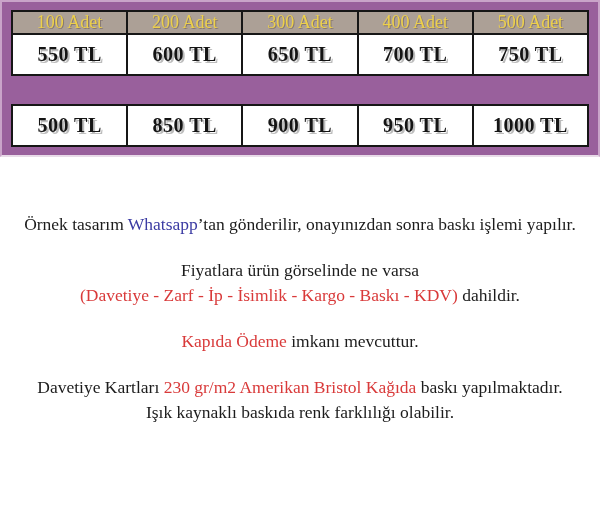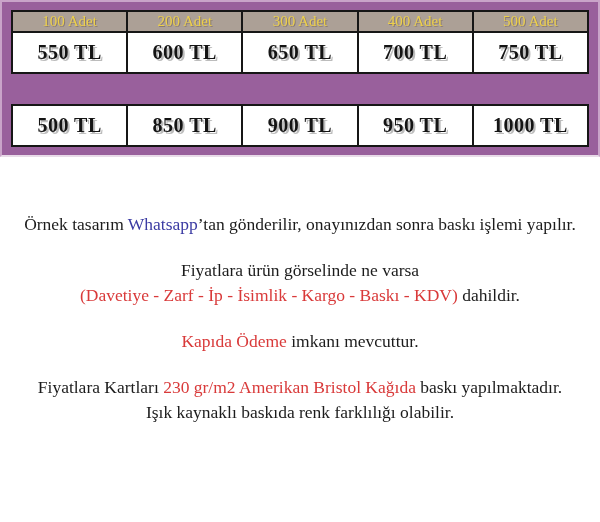--- a/index.html
+++ b/index.html
@@ -36,21 +36,21 @@
   }
   table.price-table td {
     border: 2px solid #161616;
     text-align: center;
     vertical-align: middle;
     padding: 0;
   }
   tr.head-row td {
     background: #aca096;
     color: #edd04a;
-    font-size: 15px;
+    font-size: 18px;
     height: 19px;
     text-shadow: 1px 1px 0 rgba(70,50,50,0.35);
   }
   tr.price-row td {
     background: #ffffff;
     color: #141414;
     font-weight: bold;
     font-size: 20px;
     height: 39px;
     text-shadow: 2px 2px 0 rgba(122,122,122,0.5);
@@ -115,17 +115,17 @@
 
   <div class="info">
 
     <p class="note"><span>Örnek tasarım </span><span class="blue">Whatsapp</span><span>’tan gönderilir, onayınızdan sonra baskı işlemi yapılır.</span></p>
 
     <p class="note"><span>Fiyatlara ürün görselinde ne varsa</span><br><span class="red">(Davetiye - Zarf - İp - İsimlik - Kargo - Baskı - KDV)</span><span> dahildir.</span></p>
 
 
     <p class="note"><span class="red">Kapıda Ödeme</span><span> imkanı mevcuttur.</span></p>
 
-    <p class="note"><span>Fiyatlara Kartları </span><span class="red">230 gr/m2 Amerikan Bristol Kağıda</span><span> baskı yapılmaktadır.</span><br><span>Işık kaynaklı baskıda renk farklılığı olabilir.</span></p>
+    <p class="note"><span>Davetiye Kartları </span><span class="red">230 gr/m2 Amerikan Bristol Kağıda</span><span> baskı yapılmaktadır.</span><br><span>Işık kaynaklı baskıda renk farklılığı olabilir.</span></p>
 
   </div>
 
 </div>
 
 </body></html>

